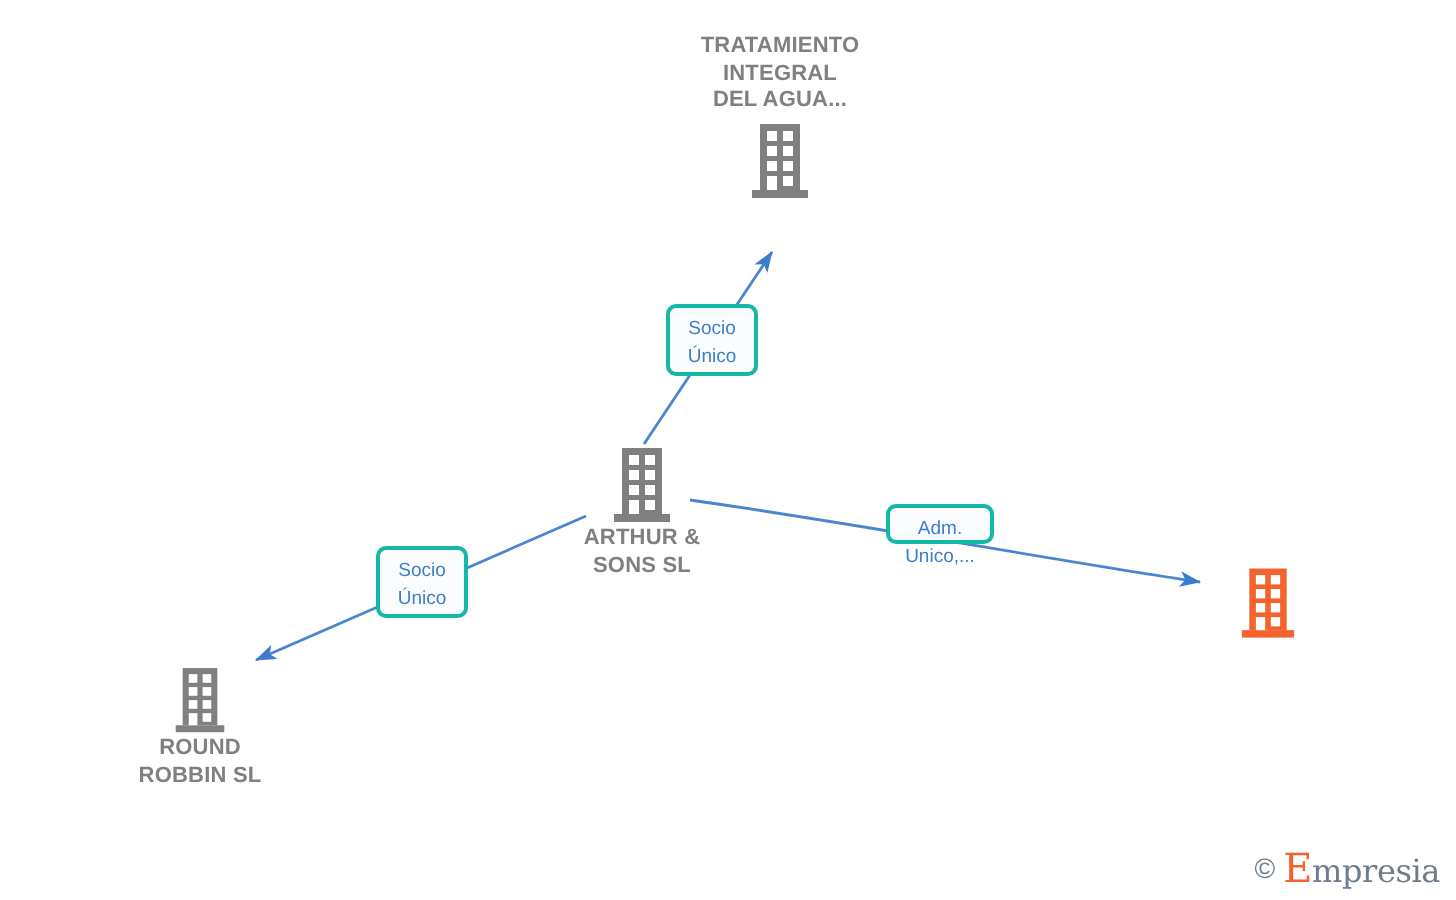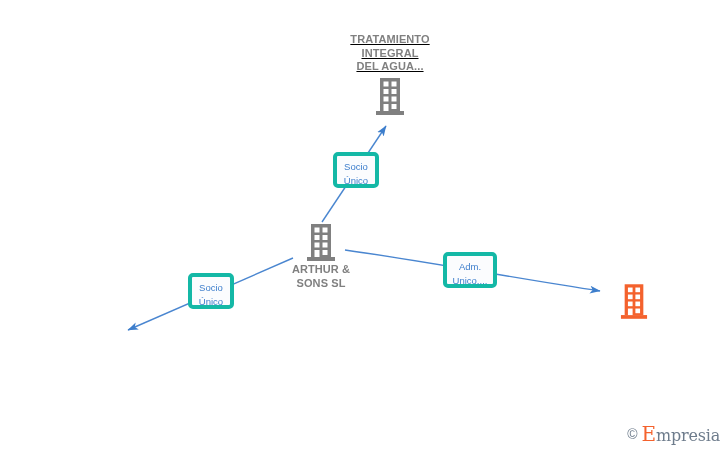--- a/index.html
+++ b/index.html
@@ -50,21 +50,21 @@
   .node-label.above {
     margin-top: 0;
     margin-bottom: 4px;
   }
   
   .edge-label {
     position: absolute;
     z-index: 4;
     box-sizing: border-box;
     background: #fbfcfe;
-    border: 4px solid #14b8a6;
+    border: 2px solid #14b8a6;
     border-radius: 5px;
     color: #3d7ecc;
     font-size: 9.5px;
     line-height: 14px;
     text-align: center;
     padding: 4px 4px 3px 4px;
     white-space: pre-line;
   }
   
   #watermark {
@@ -106,21 +106,21 @@
       </marker>
     </defs>
 
     <path d="M 322,222 L 386,126" fill="none" stroke="#4a86d0" stroke-width="1.4" marker-end="url(#arrowBlue)"></path>
 
     <path d="M 293,258 L 128,330" fill="none" stroke="#4a86d0" stroke-width="1.4" marker-end="url(#arrowBlue)"></path>
 
     <path d="M 345,250 C 430,262 520,279 600,291" fill="none" stroke="#4a86d0" stroke-width="1.4" marker-end="url(#arrowBlue)"></path>
   </svg>
 
-  <div class="node" style="left:390px; top:33px;text-decoration:underline;">
+  <div class="node" style="left:390px; top:17px;">
     <div class="node-label above">TRATAMIENTO
 INTEGRAL
 DEL AGUA...</div>
     <span class="node-icon">
       <svg width="30" height="38" viewBox="0 0 30 38" xmlns="http://www.w3.org/2000/svg">
         <g fill="#808080">
           <rect x="5" y="0" width="20" height="33"></rect>
           <rect x="1" y="33" width="28" height="4"></rect>
         </g>
         <g fill="#ffffff">
@@ -153,20 +153,42 @@
           <rect x="16.5" y="18.5" width="5" height="5"></rect>
           <rect x="8.5" y="26" width="5" height="7"></rect>
           <rect x="16.5" y="26" width="5" height="5"></rect>
         </g>
       </svg>
     </span>
     <div class="node-label">ARTHUR &amp;
 SONS  SL</div>
   </div>
 
+  <div class="node" style="left:100px; top:334px;">
+    <span class="node-icon">
+      <svg width="26" height="33" viewBox="0 0 30 38" xmlns="http://www.w3.org/2000/svg">
+        <g fill="#808080">
+          <rect x="5" y="0" width="20" height="33"></rect>
+          <rect x="1" y="33" width="28" height="4"></rect>
+        </g>
+        <g fill="#ffffff">
+          <rect x="8.5" y="3.5" width="5" height="5"></rect>
+          <rect x="16.5" y="3.5" width="5" height="5"></rect>
+          <rect x="8.5" y="11" width="5" height="5"></rect>
+          <rect x="16.5" y="11" width="5" height="5"></rect>
+          <rect x="8.5" y="18.5" width="5" height="5"></rect>
+          <rect x="16.5" y="18.5" width="5" height="5"></rect>
+          <rect x="8.5" y="26" width="5" height="7"></rect>
+          <rect x="16.5" y="26" width="5" height="5"></rect>
+        </g>
+      </svg>
+    </span>
+    <div class="node-label">ROUND
+ROBBIN SL</div>
+  </div>
 
   <div class="node" style="left:634px; top:284px;">
     <span class="node-icon">
       <svg width="28" height="36" viewBox="0 0 30 38" xmlns="http://www.w3.org/2000/svg">
         <g fill="#f4622d">
           <rect x="5" y="0" width="20" height="33"></rect>
           <rect x="1" y="33" width="28" height="4"></rect>
         </g>
         <g fill="#ffffff">
           <rect x="8.5" y="3.5" width="5" height="5"></rect>
@@ -181,21 +203,21 @@
       </svg>
     </span>
   </div>
 
   <div class="edge-label" style="left:333px; top:152px; width:46px; height:36px;">Socio
 Único</div>
 
   <div class="edge-label" style="left:188px; top:273px; width:46px; height:36px;">Socio
 Único</div>
 
-  <div class="edge-label" style="left:443px; top:252px; width:54px; height:36px;">Adm.
+  <div class="edge-label" style="left:443px; top:252px; width:54px; height:20px;">Adm.
 Unico,...</div>
 
   <div id="watermark">
     <span class="wm-copy">©</span>
     <span class="wm-text"><span class="wm-cap">E</span><span>mpresia</span></span>
   </div>
 
 </div>
 
 </body></html>

